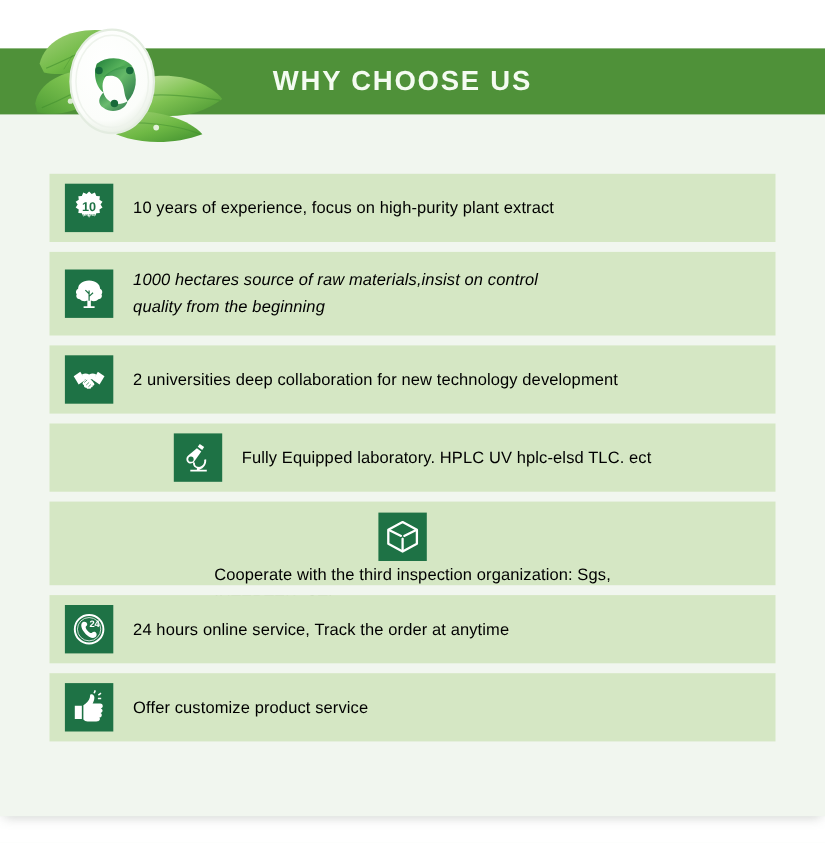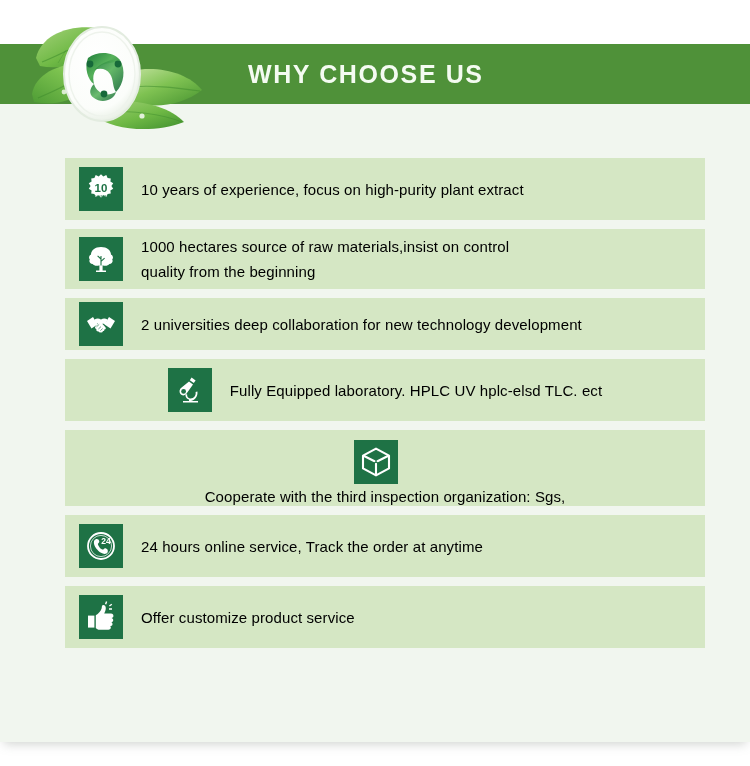--- a/index.html
+++ b/index.html
@@ -80,25 +80,24 @@
     width: 660px;
   }
   .row {
     position: relative;
     background: #d5e7c4;
     display: flex;
     align-items: center;
     margin-bottom: 9px;
     padding: 10px 14px;
     box-sizing: border-box;
-    margin-left: 20px;
   }
   .row.r1 { height: 62px; }
-  .row.r2 { height: 60px; }
-  .row.r3 { height: 52px; }
+  .row.r2 { height: 76px; font-style: italic; }
+  .row.r3 { height: 62px; }
   .row.r4 { height: 62px; justify-content: center; }
   .row.r5 { height: 76px; flex-direction: column; }
   .row.r6 { height: 62px; }
   .row.r7 { height: 62px; }
 
   .icon-box {
     flex: 0 0 auto;
     width: 44px;
     height: 44px;
     background: #1e7245;

